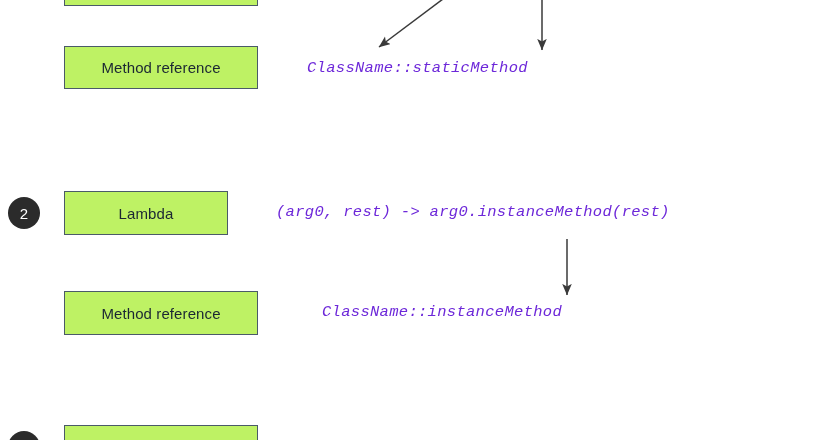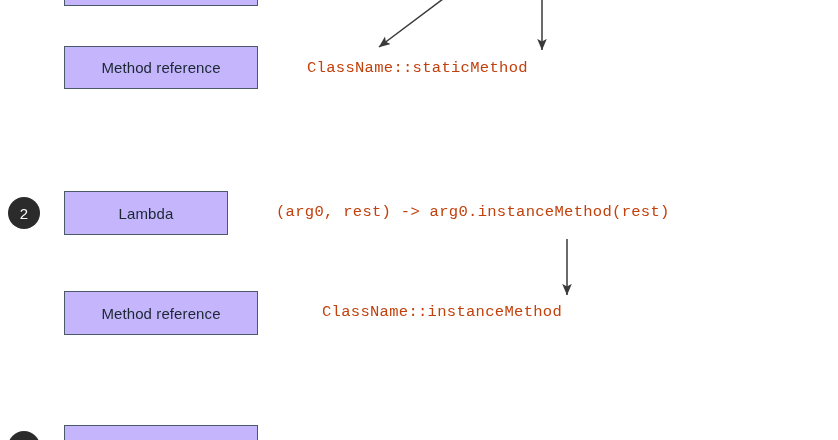--- a/index.html
+++ b/index.html
@@ -15,21 +15,21 @@
     width: 838px;
     height: 440px;
     background: #ffffff;
     overflow: hidden;
   }
 
   
   .box {
     position: absolute;
     box-sizing: border-box;
-    background: #c4b5fd;
+    background: #bef264;
     border: 1.6px solid #4a5a68;
     display: flex;
     align-items: center;
     justify-content: center;
     color: #1b2733;
     font-size: 15px;
     font-family: "Liberation Sans", sans-serif;
     letter-spacing: .1px;
     white-space: nowrap;
   }
@@ -55,23 +55,24 @@
     align-items: center;
     justify-content: center;
     box-sizing: border-box;
   }
 
   
   .code {
     position: absolute;
     font-family: "Liberation Mono", "DejaVu Sans Mono", monospace;
     font-size: 15.5px;
-    color: #c2410c;
+    color: #6d28d9;
     white-space: nowrap;
     letter-spacing: .3px;
+    font-style: italic;
   }
 
   
   .note {
     position: absolute;
     font-family: "Liberation Sans", sans-serif;
     font-size: 12.5px;
     color: #5e5e5e;
     line-height: 15px;
     text-align: center;

